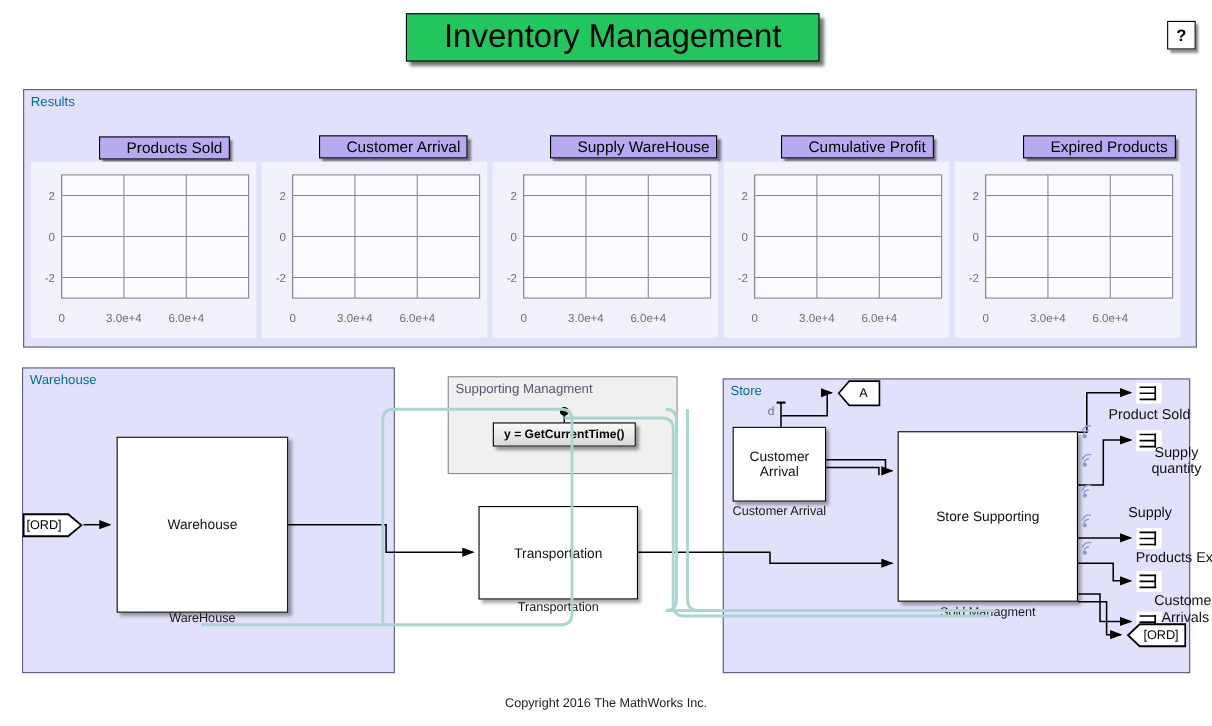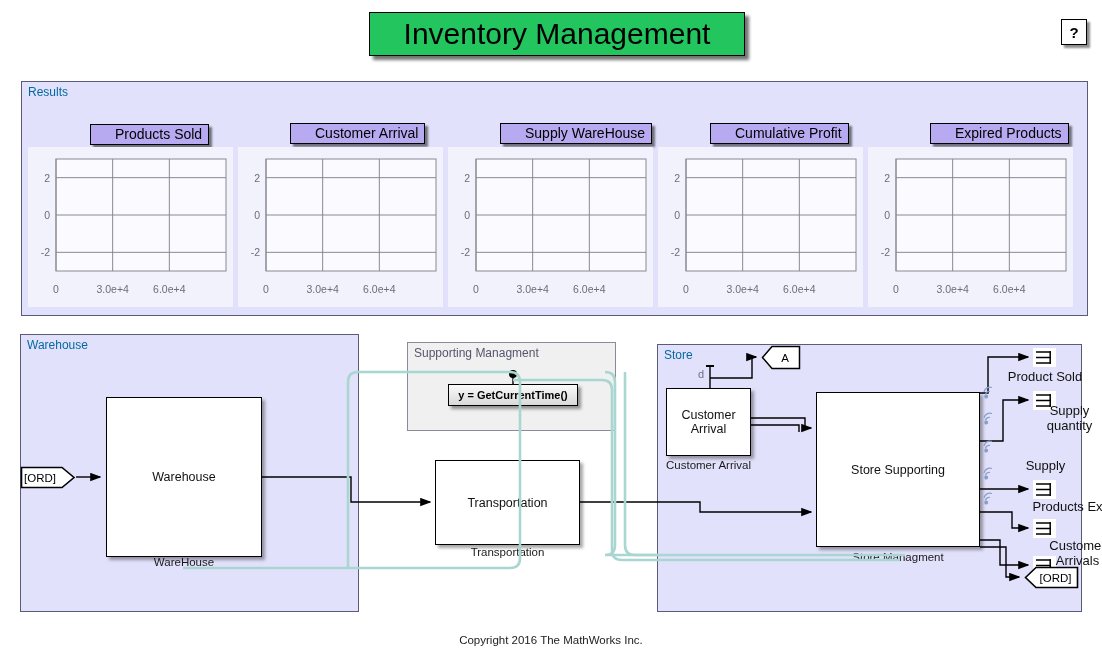--- a/index.html
+++ b/index.html
@@ -298,21 +298,21 @@
 <div class="abs" style="left:698px; top:368px; font-size:11px; color:#6f6f86;">d</div>
 
 <div class="sblock" id="customer-arrival-block" style="left:666px; top:388px; width:85px; height:68px;">
   <span>Customer Arrival</span>
 </div>
 <div class="block-caption" style="left:646px; top:459px; width:125px;">Customer Arrival</div>
 
 <div class="sblock" id="store-management-block" style="left:816px; top:392px; width:164px; height:155px;">
   <span>Store Supporting</span>
 </div>
-<div class="block-caption" style="left:816px; top:551px; width:164px;">Store Managment</div>
+<div class="block-caption" style="left:816px; top:551px; width:164px;">Sold Managment</div>
 
 <div class="record-block" style="left:1033px; top:348px;">
   <svg width="23" height="19" viewBox="0 0 23 19">
       <g stroke="#000" stroke-width="1.5" fill="none">
     <line x1="3" y1="4" x2="18" y2="4"></line>
         <line x1="3" y1="9.5" x2="18" y2="9.5"></line>
         <line x1="3" y1="15" x2="18" y2="15"></line>
     <line x1="17.2" y1="3.2" x2="17.2" y2="15.8"></line>
       </g>
     </svg>

